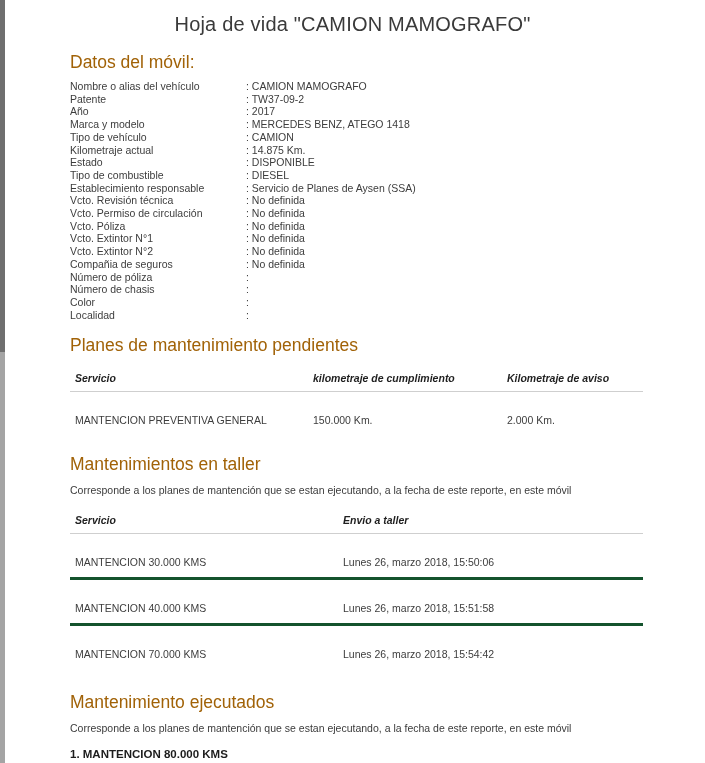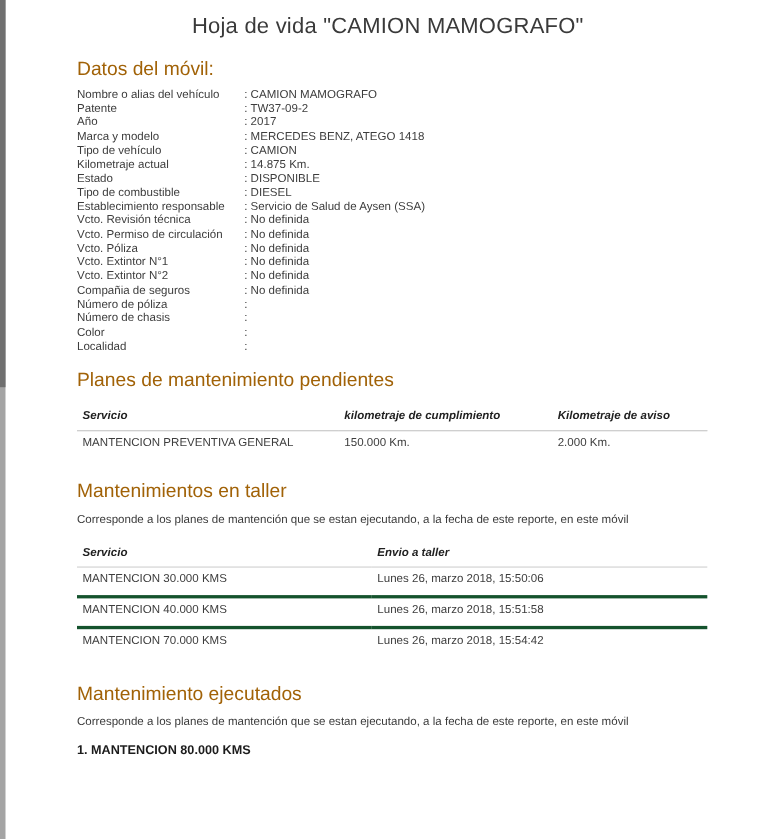--- a/index.html
+++ b/index.html
@@ -38,21 +38,21 @@
   }
   .section-heading {
     margin: 0;
     font-size: 17.5px;
     font-weight: 300;
     color: #a16207;
     line-height: 22px;
   }
   .sec-datos { margin-top: 15px; }
   .datos-list { margin-top: 7px; }
-  .datos-row { display: flex; line-height: 12.7px; }
+  .datos-row { display: flex; line-height: 12.7px; gap: 24px; }
   .d-label { width: 152px; flex: 0 0 152px; }
   .d-value { flex: 1; }
 
   .sec-pendientes { margin-top: 13px; }
   .para {
     margin: 0;
     line-height: 13.5px;
     color: #3b3b3b;
   }
   .para-1 { margin-top: 9px; }
@@ -67,21 +67,21 @@
   }
   table.tbl th {
     text-align: left;
     font-weight: bold;
     color: #1f1f1f;
     padding: 7px 0 7px 5px;
     border-bottom: 1px solid #cfcfcf;
     font-style: italic;
   }
   table.tbl td {
-    padding: 4px 0 9px 5px;
+    padding: 22px 0 9px 5px;
     color: #3d3d3d;
   }
   table.tbl-taller tbody tr + tr td { border-top: 3px solid #14532d; }
   .tbl-pendientes .col-1 { width: 238px; }
   .tbl-pendientes .col-2 { width: 194px; }
   .tbl-pendientes .col-3 { width: 141px; }
   .tbl-taller .col-1 { width: 268px; }
   .tbl-taller .col-2 { width: 305px; }
 
   .sec-taller { margin-top: 18px; }
@@ -144,21 +144,21 @@
           <span class="d-value">: DISPONIBLE</span>
         </div>
 
         <div class="datos-row">
           <span class="d-label">Tipo de combustible</span>
           <span class="d-value">: DIESEL</span>
         </div>
 
         <div class="datos-row">
           <span class="d-label">Establecimiento responsable</span>
-          <span class="d-value">: Servicio de Salud de Aysen (SSA)</span>
+          <span class="d-value">: Servicio de Planes de Aysen (SSA)</span>
         </div>
 
         <div class="datos-row">
           <span class="d-label">Vcto. Revisión técnica</span>
           <span class="d-value">: No definida</span>
         </div>
 
         <div class="datos-row">
           <span class="d-label">Vcto. Permiso de circulación</span>
           <span class="d-value">: No definida</span>

